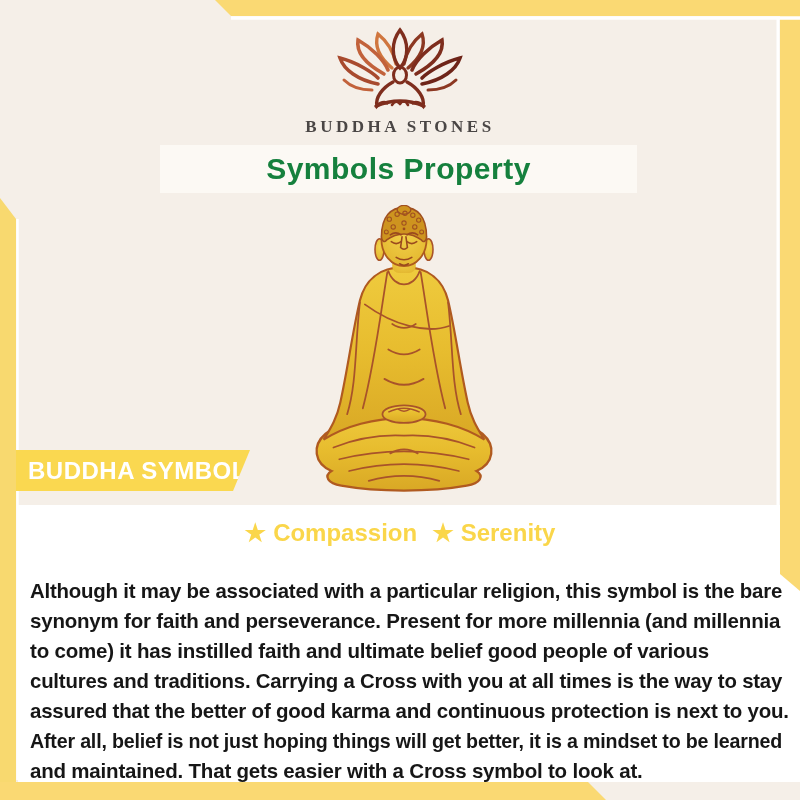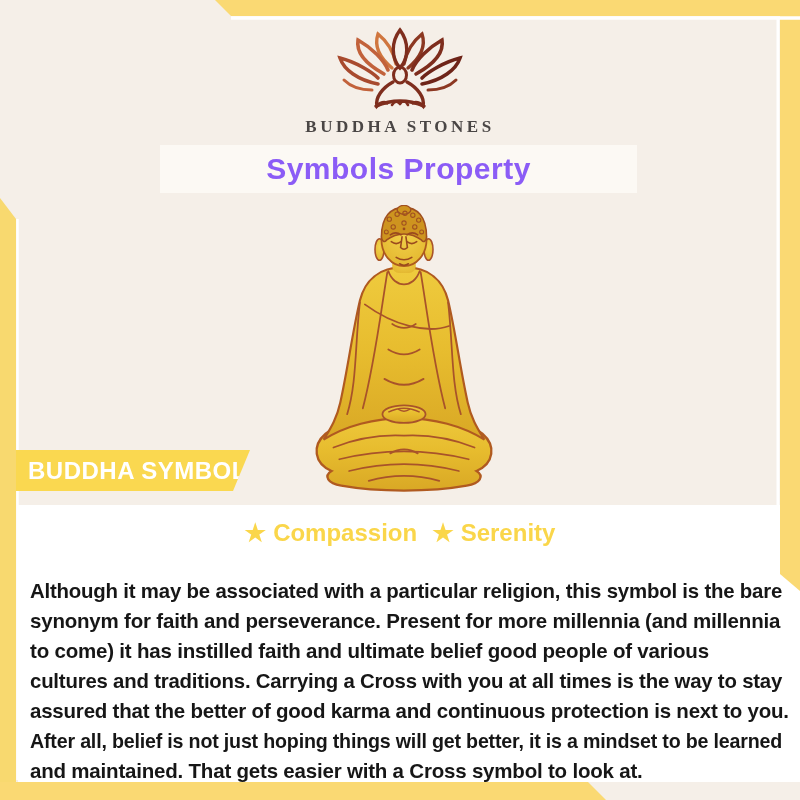--- a/index.html
+++ b/index.html
@@ -10,21 +10,21 @@
   }
   .layer{position:absolute;left:0;top:0;width:800px;height:800px;pointer-events:none;}
   
   .white-panel{position:absolute;left:18px;top:505px;width:782px;height:277px;background:#FFFFFF;}
   
   .title-band{
     position:absolute;left:160px;top:145px;width:477px;height:48px;
     background:#FCF9F4;display:flex;align-items:center;justify-content:center;
   }
   .title-band h1{
-    margin:0;font-size:30px;font-weight:700;color:#8b5cf6;letter-spacing:.5px;
+    margin:0;font-size:30px;font-weight:700;color:#15803d;letter-spacing:.5px;
   }
   
   .logo-wrap{position:absolute;left:320px;top:26px;width:160px;height:84px;}
   .brand-name{
     position:absolute;left:0;top:117px;width:800px;text-align:center;
     font-family:"Liberation Serif", serif;font-size:17px;font-weight:600;
     letter-spacing:3.5px;color:#4A4645;
   }
   
   .statue-wrap{position:absolute;left:306px;top:205px;width:196px;height:287px;}

